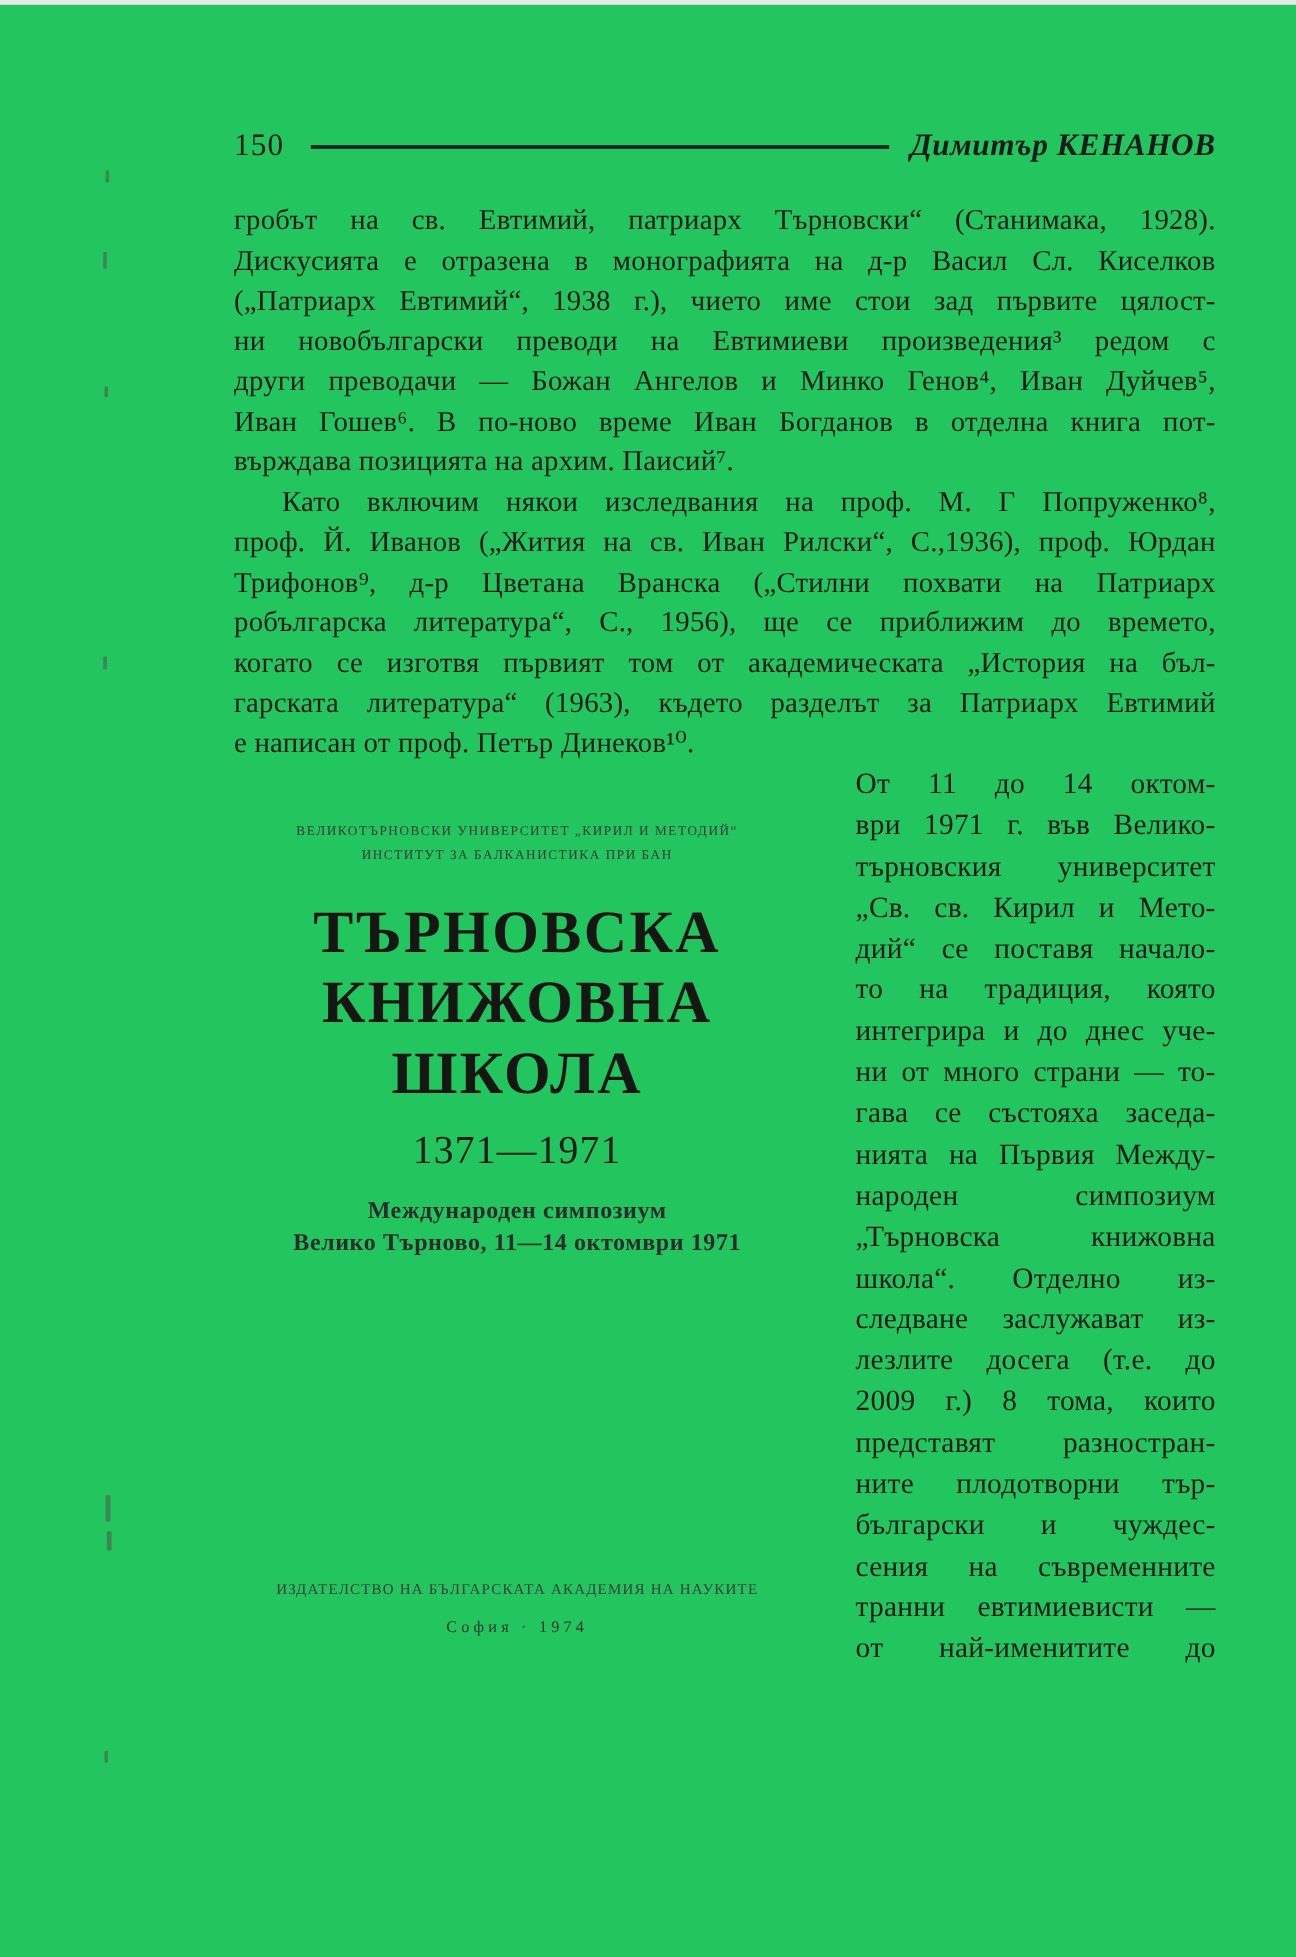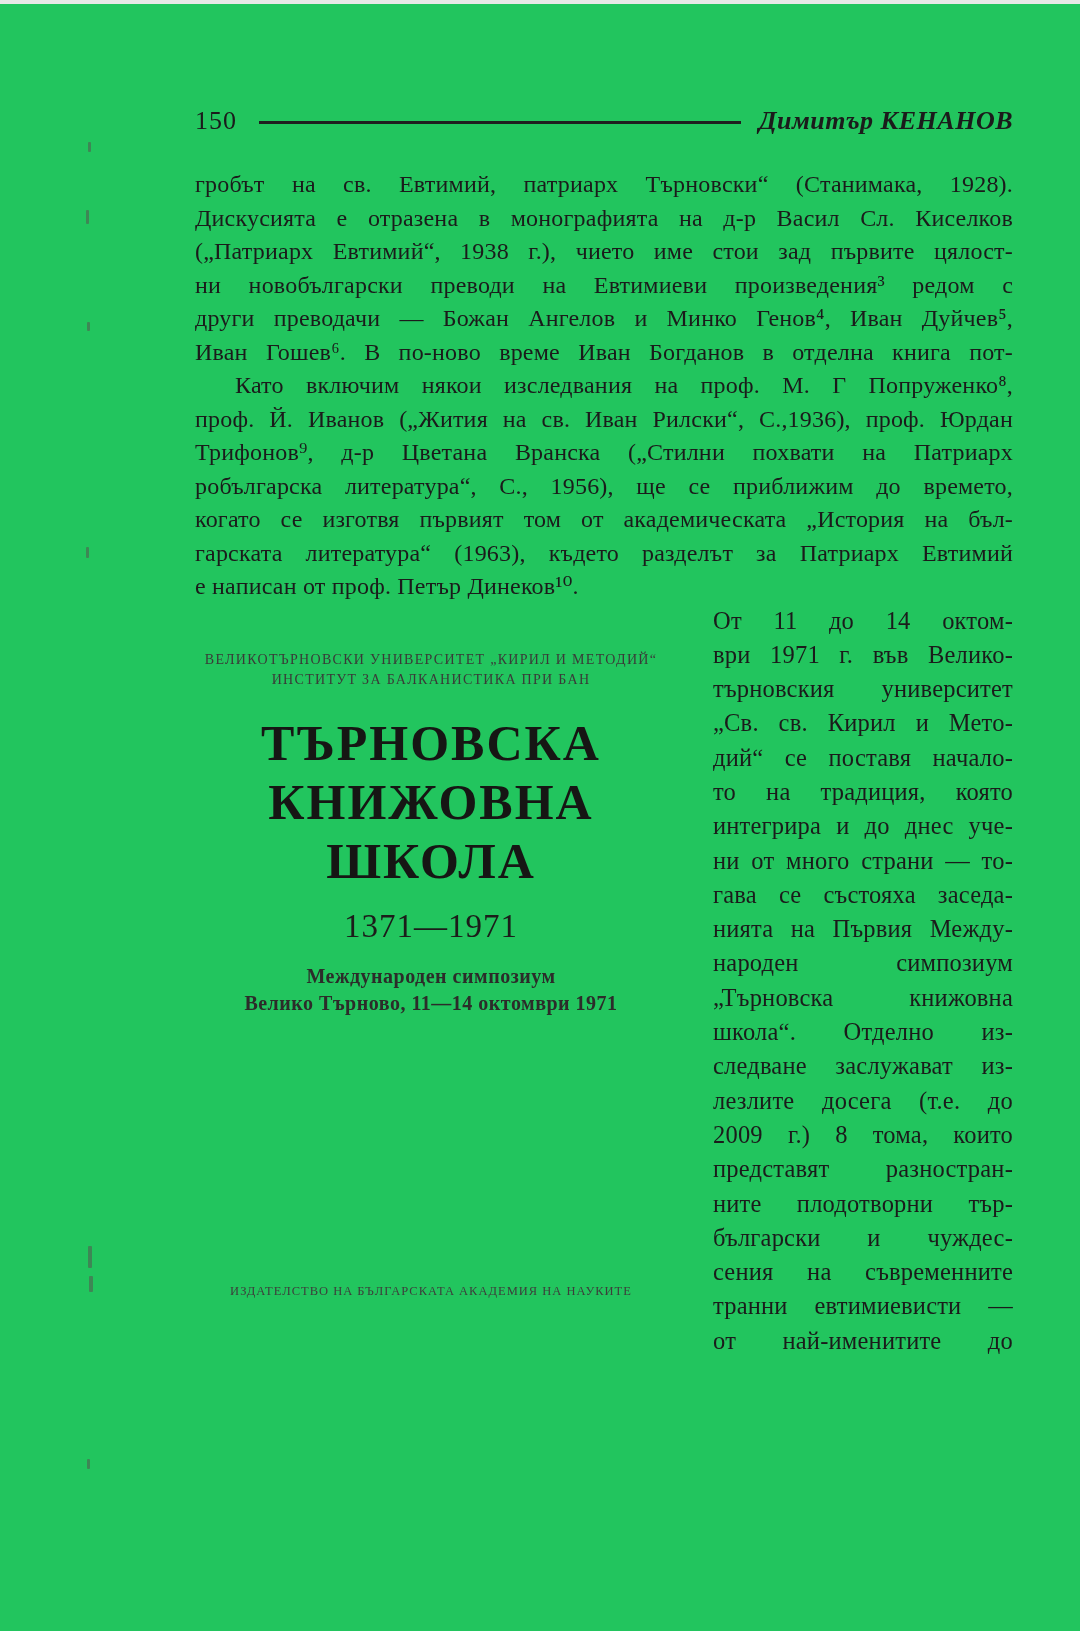--- a/index.html
+++ b/index.html
@@ -61,21 +61,21 @@
     align-items: flex-start;
     margin-top: 0;
   }
   .cover-col {
     width: 472px;
     padding-top: 46px;
     text-align: center;
     color: #242422;
   }
   .cover-institution {
-    font-size: 14px;
+    font-size: 11px;
     line-height: 20px;
     letter-spacing: 1.3px;
     color: #3a3a38;
   }
   .cover-title {
     margin-top: 24px;
     font-size: 50px;
     line-height: 59px;
     font-weight: bold;
     letter-spacing: 2px;
@@ -151,20 +151,21 @@
       <span class="author">Димитър КЕНАНОВ</span>
     </div>
 
     <div class="para para-1">
         <div class="tline">гробът на св. Евтимий, патриарх Търновски“ (Станимака, 1928).</div>
         <div class="tline">Дискусията е отразена в монографията на д-р Васил Сл. Киселков</div>
         <div class="tline">(„Патриарх Евтимий“, 1938 г.), чието име стои зад първите цялост-</div>
         <div class="tline">ни новобългарски преводи на Евтимиеви произведения³ редом с</div>
         <div class="tline">други преводачи — Божан Ангелов и Минко Генов⁴, Иван Дуйчев⁵,</div>
         <div class="tline">Иван Гошев⁶. В по-ново време Иван Богданов в отделна книга пот-</div>
+        <div class="tline lastline">върждава позицията на архим. Паисий⁷.</div>
       </div>
 
     <div class="para">
         <div class="tline indent">Като включим някои изследвания на проф. М. Г Попруженко⁸,</div>
         <div class="tline">проф. Й. Иванов („Жития на св. Иван Рилски“, С.,1936), проф. Юрдан</div>
         <div class="tline">Трифонов⁹, д-р Цветана Вранска („Стилни похвати на Патриарх</div>
         <div class="tline">робългарска литература“, С., 1956), ще се приближим до времето,</div>
         <div class="tline">когато се изготвя първият том от академическата „История на бъл-</div>
         <div class="tline">гарската литература“ (1963), където разделът за Патриарх Евтимий</div>
         <div class="tline lastline">е написан от проф. Петър Динеков¹⁰.</div>
@@ -181,20 +182,21 @@
             <div class="title-line">ТЪРНОВСКА</div>
             <div class="title-line">КНИЖОВНА</div>
             <div class="title-line">ШКОЛА</div>
           </div>
         <div class="cover-years">1371—1971</div>
         <div class="cover-subtitle">
             <div class="subtitle-line">Международен симпозиум</div>
             <div class="subtitle-line">Велико Търново, 11—14 октомври 1971</div>
           </div>
         <div class="cover-publisher">ИЗДАТЕЛСТВО НА БЪЛГАРСКАТА АКАДЕМИЯ НА НАУКИТЕ</div>
+        <div class="cover-imprint">София · 1974</div>
       </div>
 
       <div class="right-col">
           <div class="tline">От 11 до 14 октом-</div>
           <div class="tline">ври 1971 г. във Велико-</div>
           <div class="tline">търновския университет</div>
           <div class="tline">„Св. св. Кирил и Мето-</div>
           <div class="tline">дий“ се поставя начало-</div>
           <div class="tline">то на традиция, която</div>
           <div class="tline">интегрира и до днес уче-</div>

